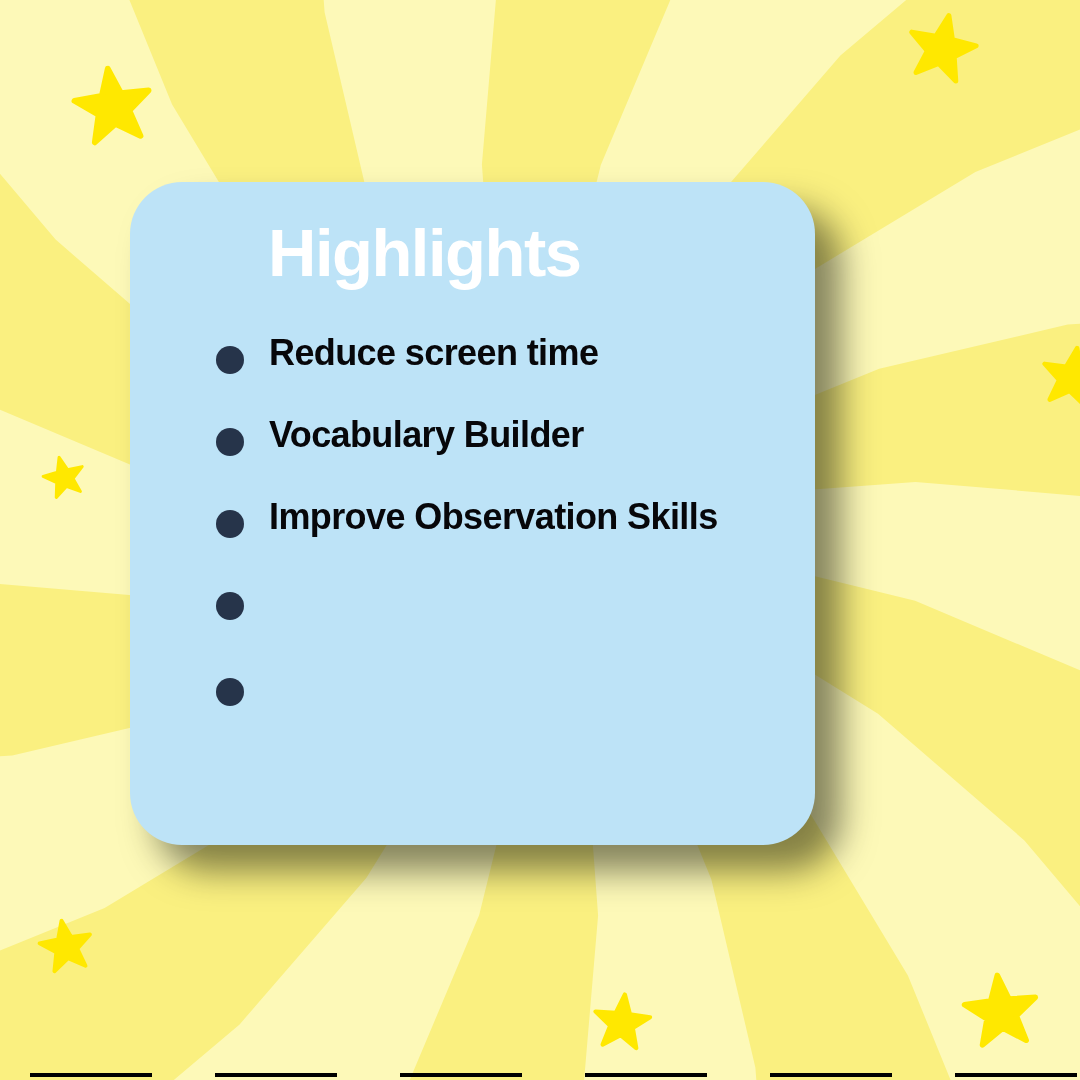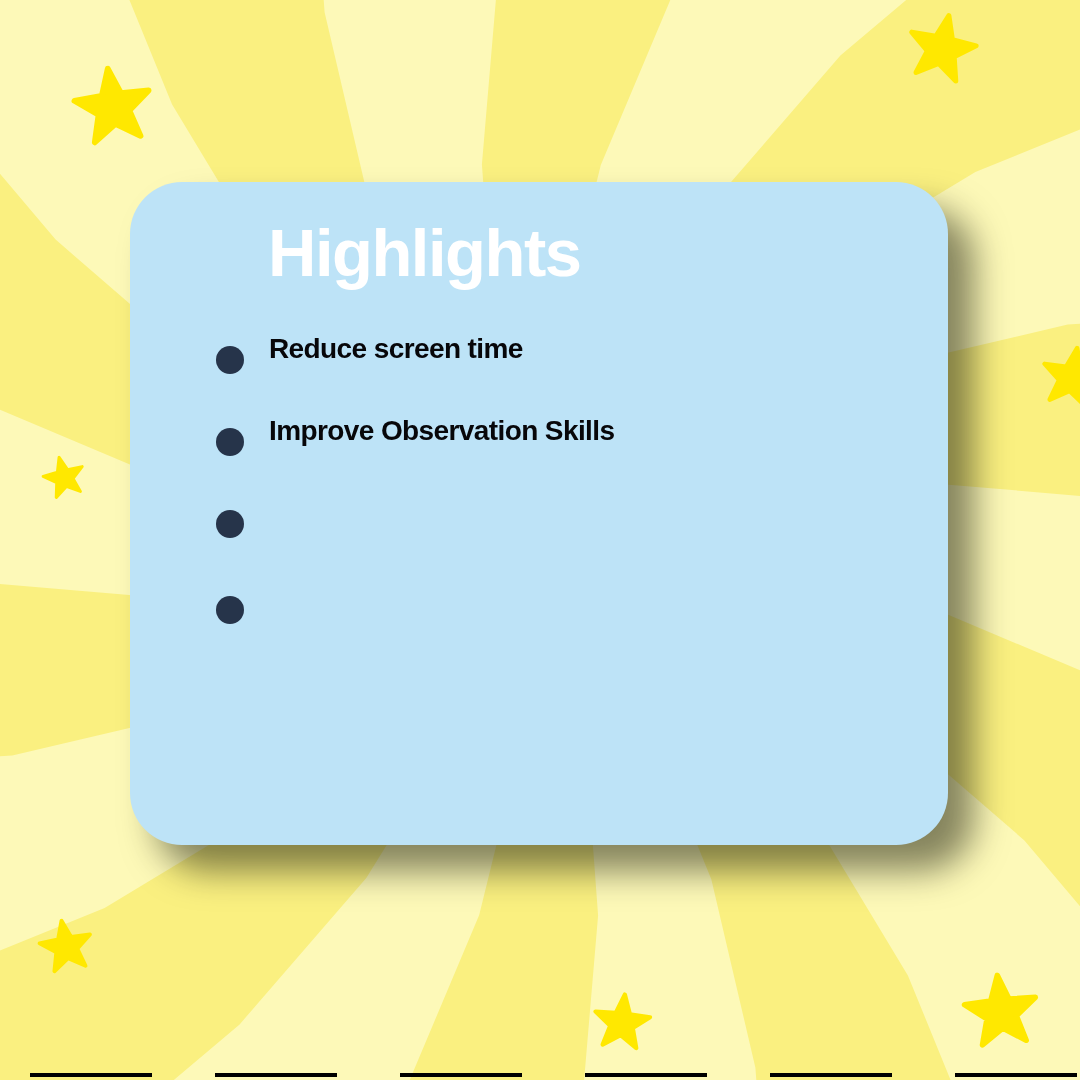--- a/index.html
+++ b/index.html
@@ -32,21 +32,21 @@
   .star {
     position:absolute;
     pointer-events:none;
   }
   .star svg { display:block; width:100%; height:100%; }
 
   
   #card {
     position:absolute;
     left:130px; top:182px;
-    width:818px; height:663px;
+    width:685px; height:663px;
     background:#bde3f7;
     border-radius:52px;
     box-shadow:26px 26px 34px rgba(35,36,20,0.55);
   }
 
   #card-title {
     position:absolute;
     left:138px; top:37px;
     color:#ffffff;
     font-size:67px;
@@ -75,21 +75,21 @@
     flex:0 0 auto;
     width:28px; height:28px;
     border-radius:50%;
     background:#26344a;
     margin-top:12px;
     margin-right:25px;
   }
 
   .bullet-text {
     color:#07070a;
-    font-size:28px;
+    font-size:36px;
     font-weight:bold;
     line-height:1.06;
     letter-spacing:-0.6px;
     white-space:pre-line;
   }
 
   
   #bottom-dashes {
     position:absolute;
     left:0; bottom:0;
@@ -168,20 +168,24 @@
 
     <div id="card-title">Highlights</div>
 
     <ul id="bullet-list">
         <li class="bullet-row">
           <span class="bullet-dot"></span>
           <span class="bullet-text">Reduce screen time</span>
         </li>
         <li class="bullet-row">
           <span class="bullet-dot"></span>
+          <span class="bullet-text">Vocabulary Builder</span>
+        </li>
+        <li class="bullet-row">
+          <span class="bullet-dot"></span>
           <span class="bullet-text">Improve Observation Skills</span>
         </li>
         <li class="bullet-row gap-extra">
           <span class="bullet-dot"></span>
         </li>
         <li class="bullet-row">
           <span class="bullet-dot"></span>
         </li>
       </ul>
 

